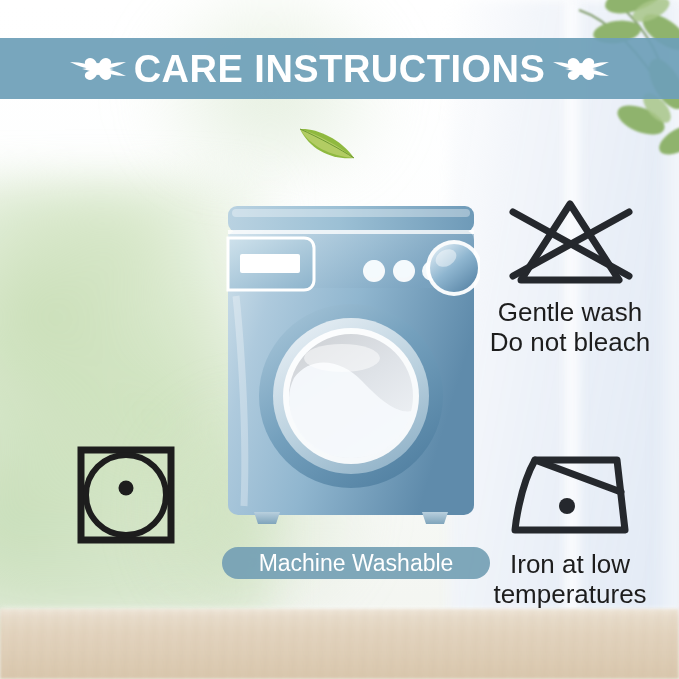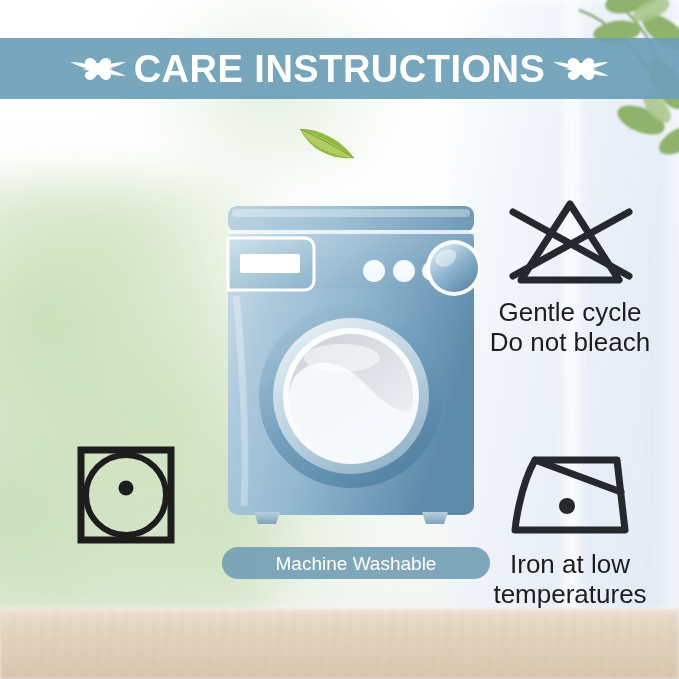--- a/index.html
+++ b/index.html
@@ -64,21 +64,21 @@
   #tile-wash{left:18px;top:196px;width:216px;}
   #tile-bleach{left:462px;top:196px;width:216px;}
   #tile-dry{left:18px;top:444px;width:216px;}
   #tile-iron{left:462px;top:444px;width:216px;}
 
   
   .machine{position:absolute;left:222px;top:206px;width:258px;height:320px;}
   .badge{position:absolute;left:222px;top:547px;width:268px;height:32px;
       background:rgba(116,160,180,.92);border-radius:17px;
       display:flex;align-items:center;justify-content:center;}
-  .badge-text{color:#ffffff;font-size:19px;line-height:1;}
+  .badge-text{color:#ffffff;font-size:23px;line-height:1;}
 </style>
 </head>
 <body>
 
 <div id="stage">
 
   <div class="bg-base"></div>
   <div class="bg-green-left"></div>
   <div class="bg-green-top"></div>
   <div class="bg-green-mid"></div>
@@ -143,21 +143,21 @@
 
 
   <div class="tile" id="tile-bleach">
     <div class="glyph">
       <svg width="150" height="92" viewBox="0 0 150 92">
         <path d="M75 8 L124 84 L26 84 Z" fill="none" stroke="#25282d" stroke-width="7" stroke-linejoin="round"></path>
         <path d="M18 16 L134 80" fill="none" stroke="#25282d" stroke-width="7" stroke-linecap="round"></path>
         <path d="M134 16 L18 80" fill="none" stroke="#25282d" stroke-width="7" stroke-linecap="round"></path>
       </svg>
     </div>
-    <div class="caption">Gentle cycle
+    <div class="caption">Gentle wash
 Do not bleach</div>
   </div>
 
   <div class="tile" id="tile-dry">
     <div class="glyph">
       <svg width="102" height="102" viewBox="0 0 102 102">
         <rect x="6" y="6" width="90" height="90" fill="none" stroke="#1d1d1d" stroke-width="7"></rect>
         <circle cx="51" cy="51" r="40" fill="none" stroke="#1d1d1d" stroke-width="6"></circle>
         <circle cx="51" cy="44" r="7.5" fill="#1d1d1d"></circle>
       </svg>

